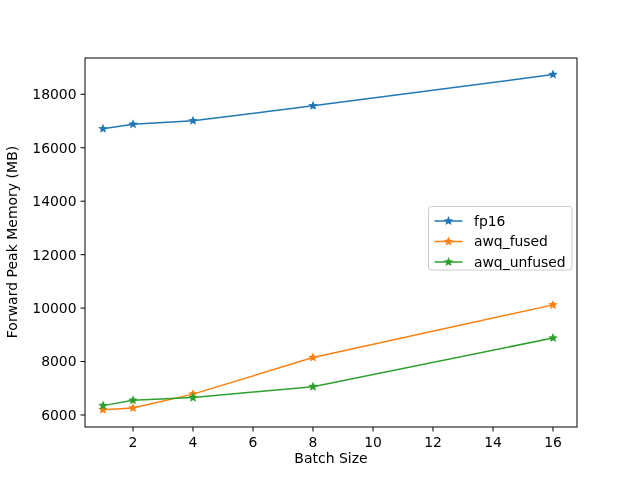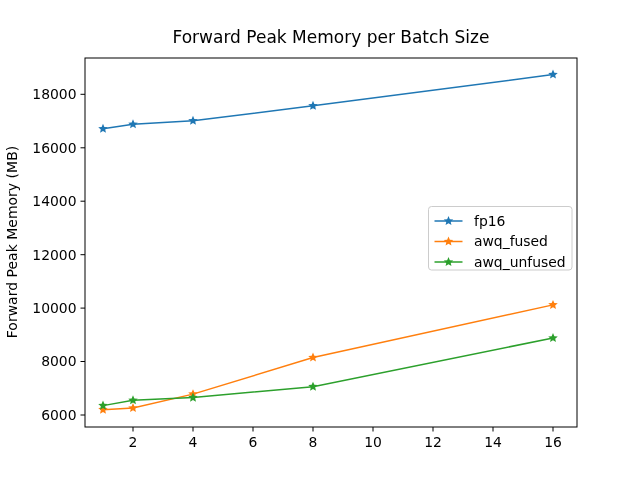--- a/index.html
+++ b/index.html
@@ -114,15 +114,15 @@
           <path d="M448.50,236.50L449.85,239.64L453.26,239.95L450.69,242.21L451.44,245.55L448.50,243.80L445.56,245.55L446.31,242.21L443.74,239.95L447.15,239.64Z" fill="#ff7f0e"></path>
           <text class="legendlabel" x="474" y="246.4">awq_fused</text>
         </g>
         <g>
           <line x1="434.5" y1="262" x2="462.5" y2="262" stroke="#2ca02c" stroke-width="1.5"></line>
           <path d="M448.50,257.00L449.85,260.14L453.26,260.45L450.69,262.71L451.44,266.05L448.50,264.30L445.56,266.05L446.31,262.71L443.74,260.45L447.15,260.14Z" fill="#2ca02c"></path>
           <text class="legendlabel" x="474" y="266.9">awq_unfused</text>
         </g>
       </g>
     </svg>
-  <div class="chart-title">Forward Peak Memory per Batch Size</div>
   <div class="y-axis-label">Forward Peak Memory (MB)</div>
+  <div class="x-axis-label">Batch Size</div>
 </div>
 
 </body></html>

